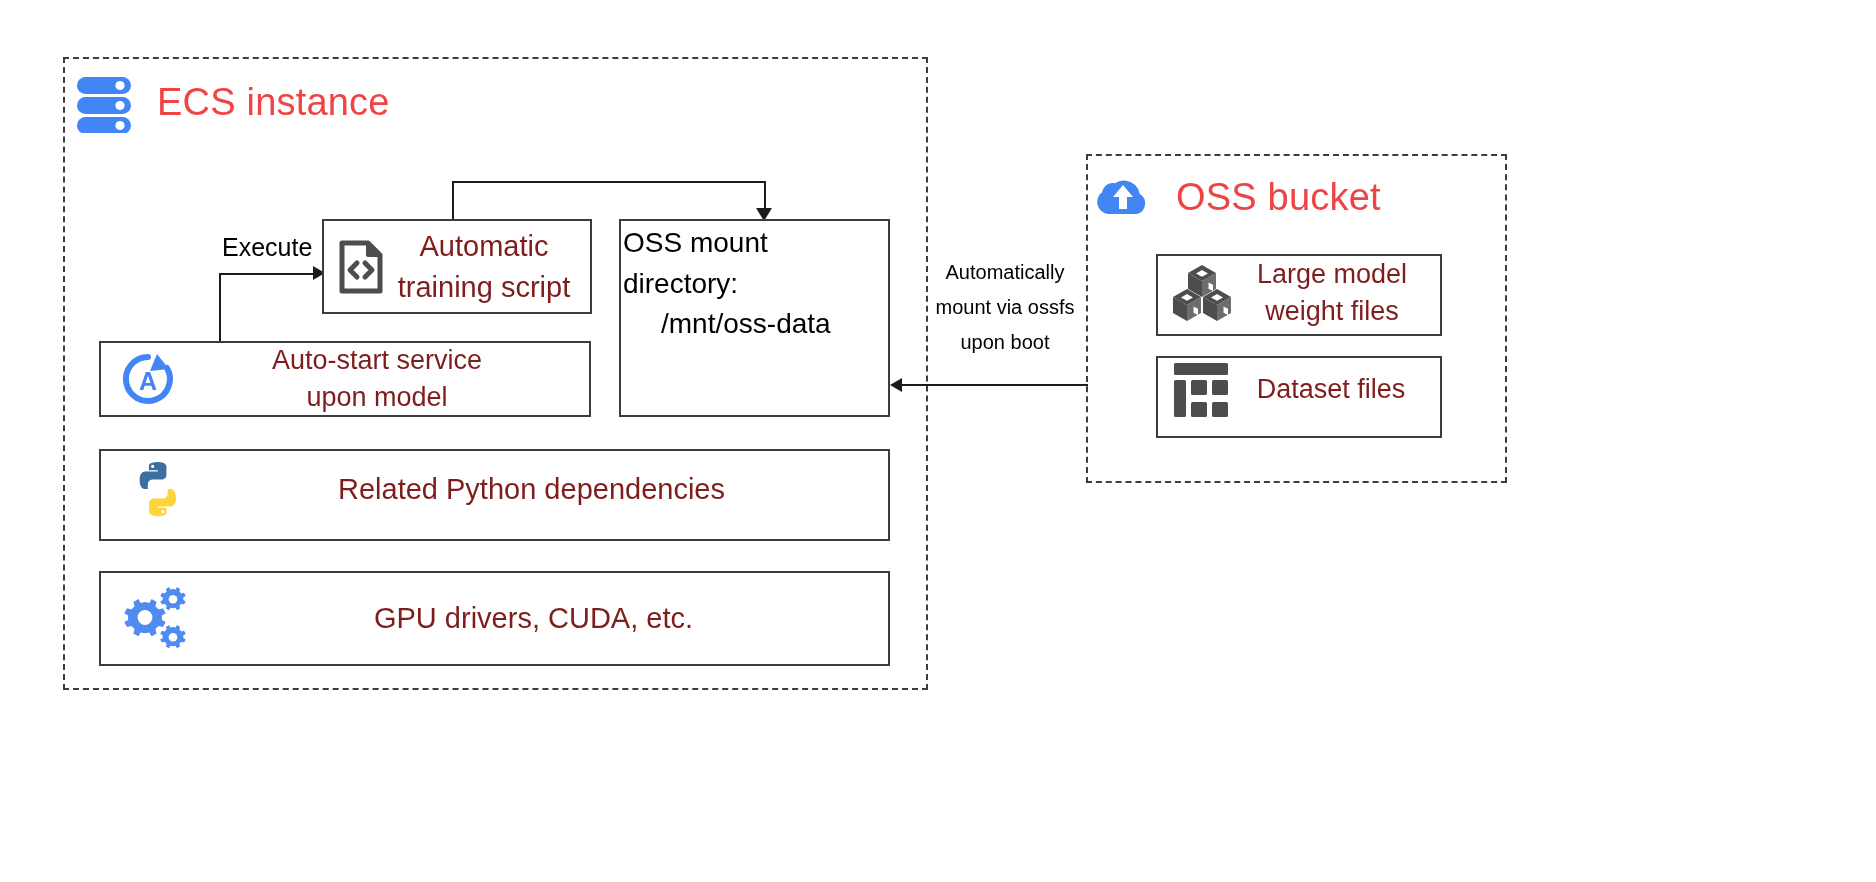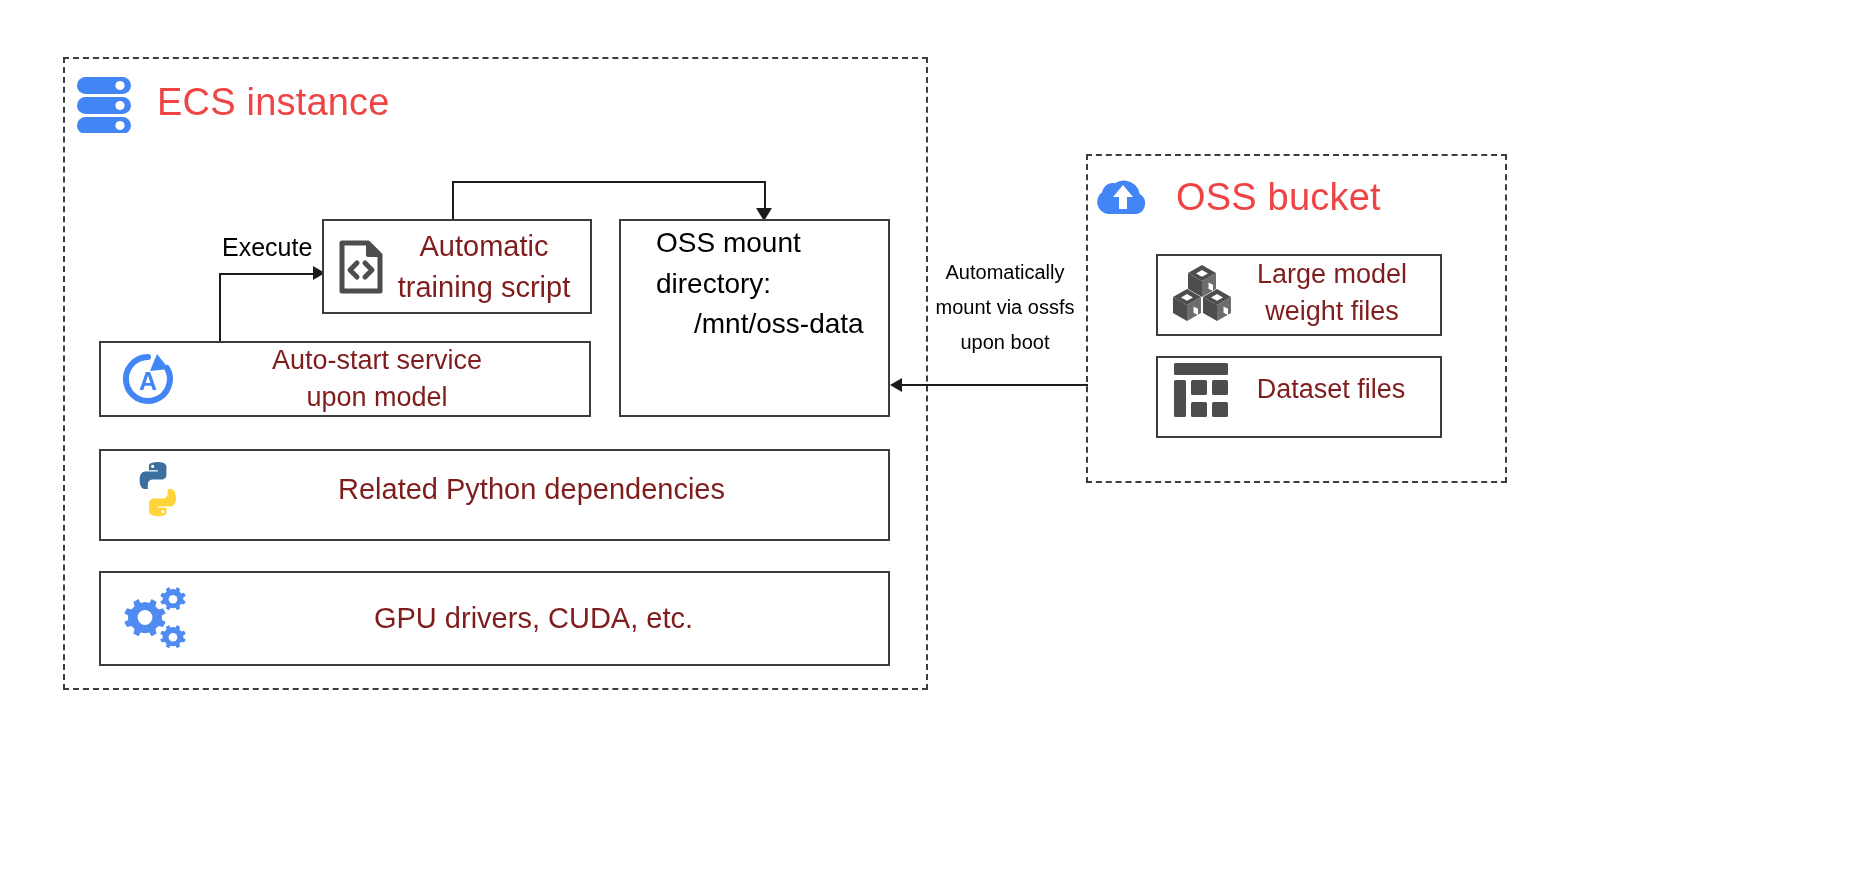--- a/index.html
+++ b/index.html
@@ -102,21 +102,20 @@
     font-size: 20px;
     line-height: 1.75;
     text-align: center;
     white-space: normal;
   }
   .mount-box-text {
     position: absolute;
     font-size: 28px;
     line-height: 1.45;
     color: #000;
-    margin-left: 33px;
   }
   .mount-path {
     padding-left: 38px;
     display: block;
   }
   .multiline {
     white-space: pre-line;
   }
 </style>
 </head>

